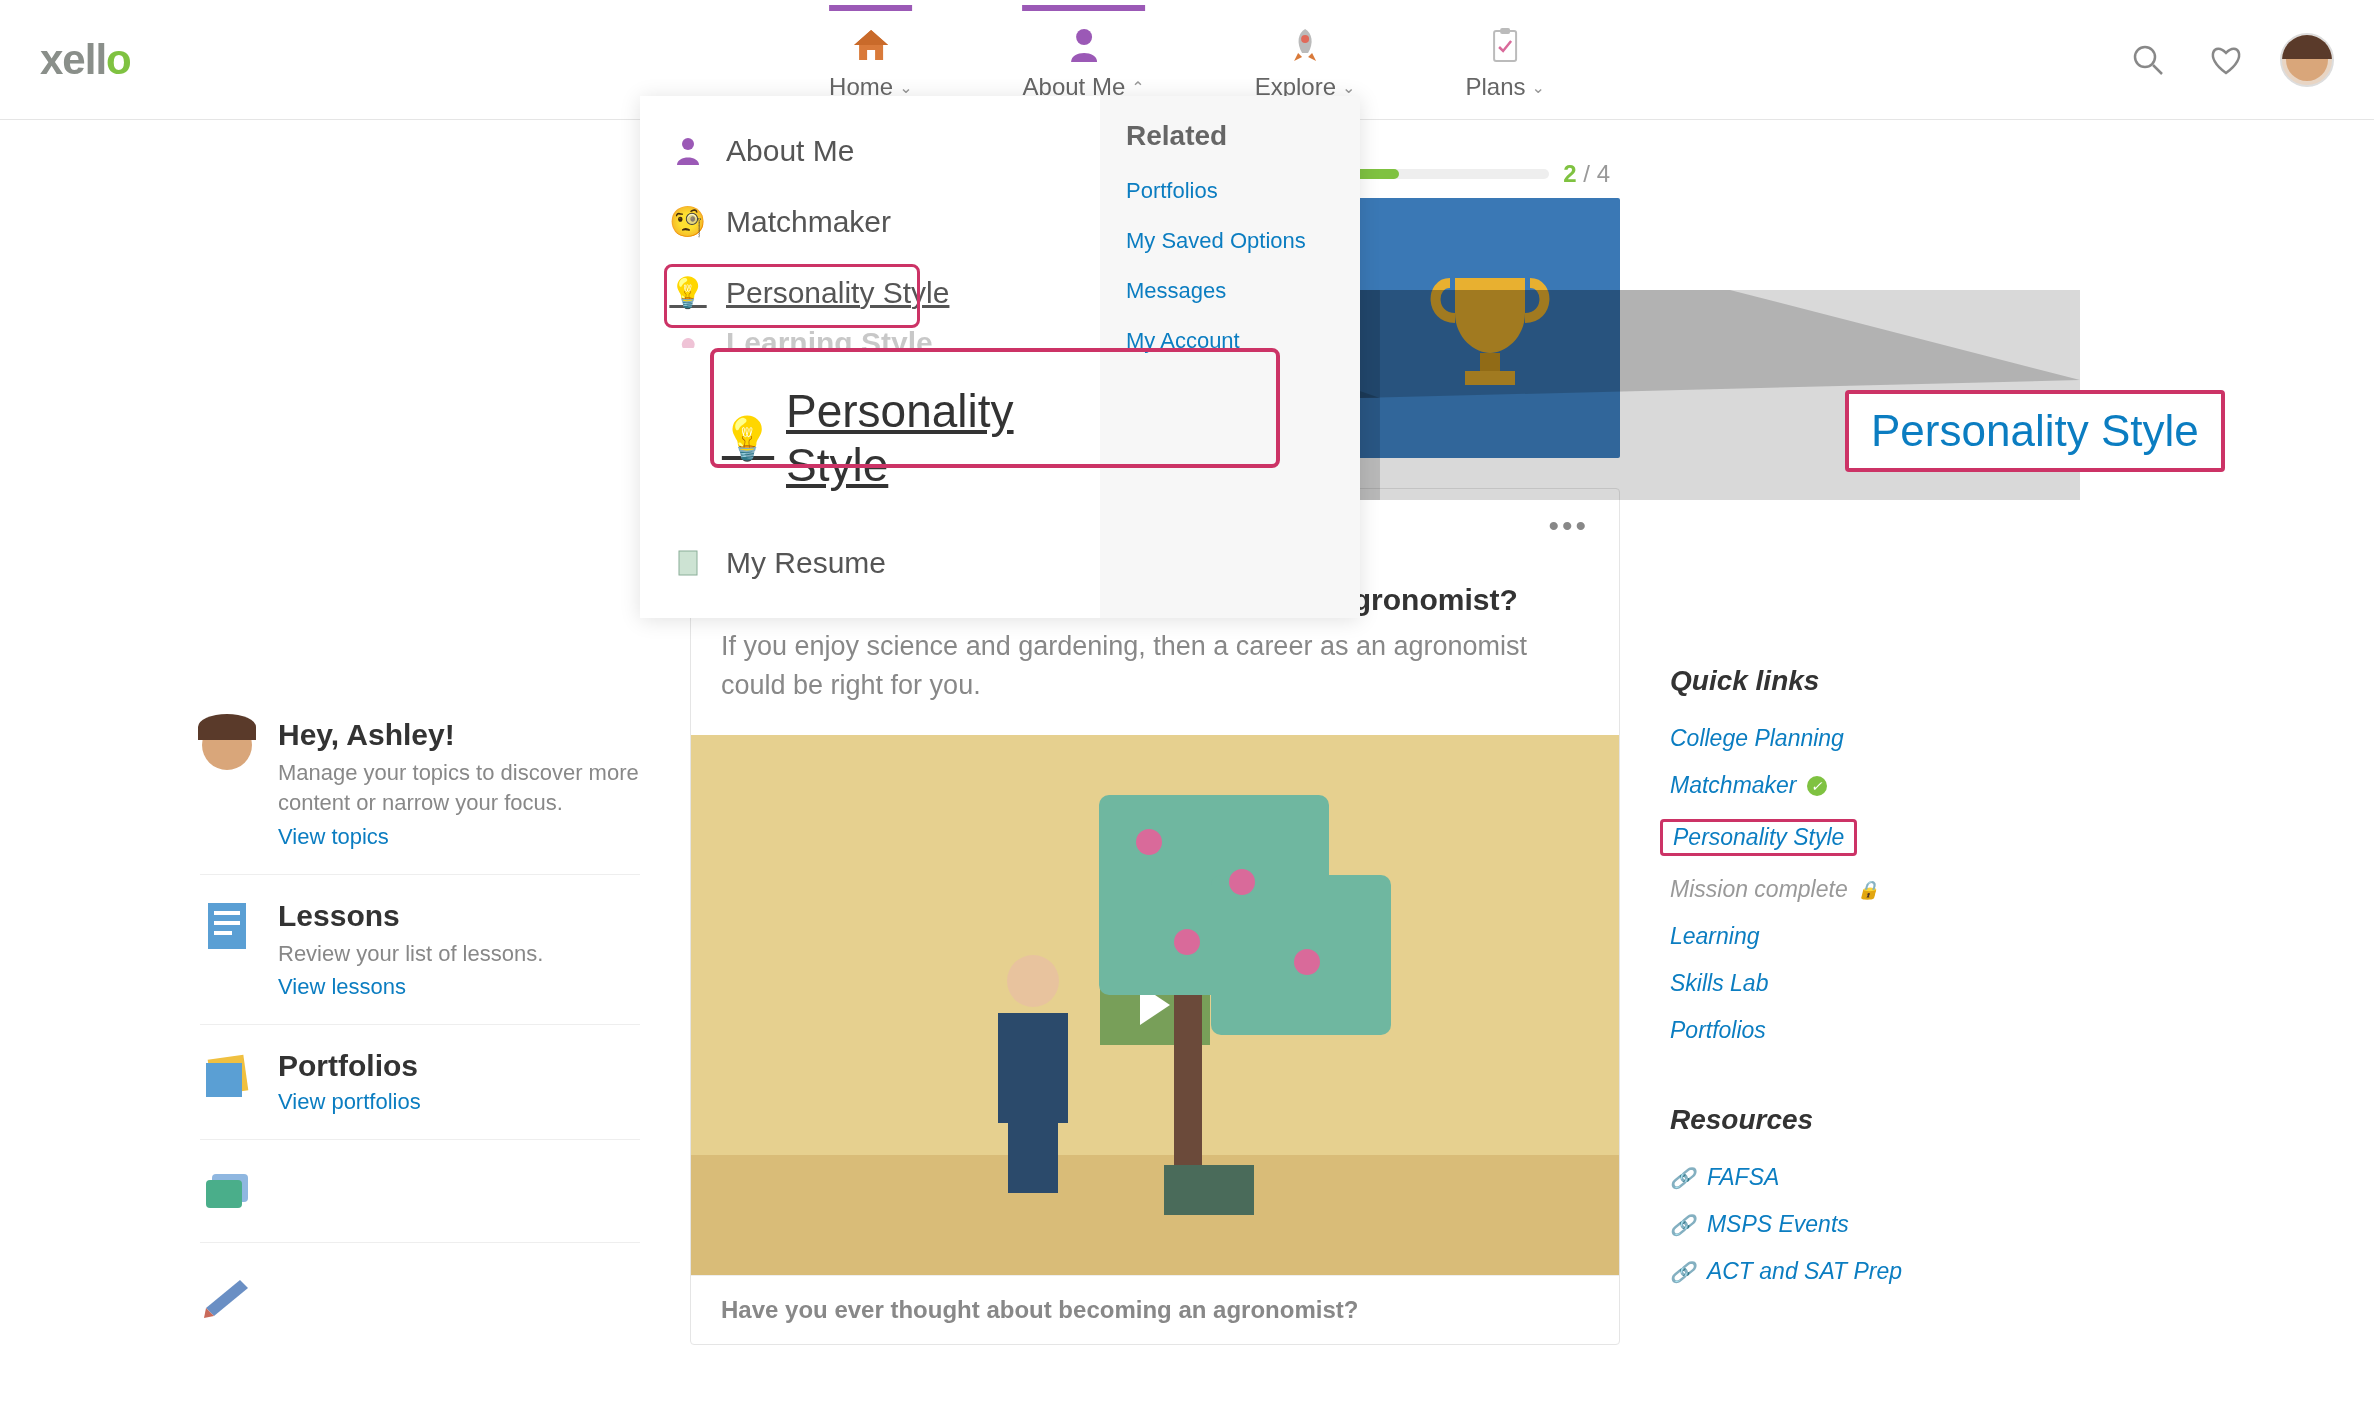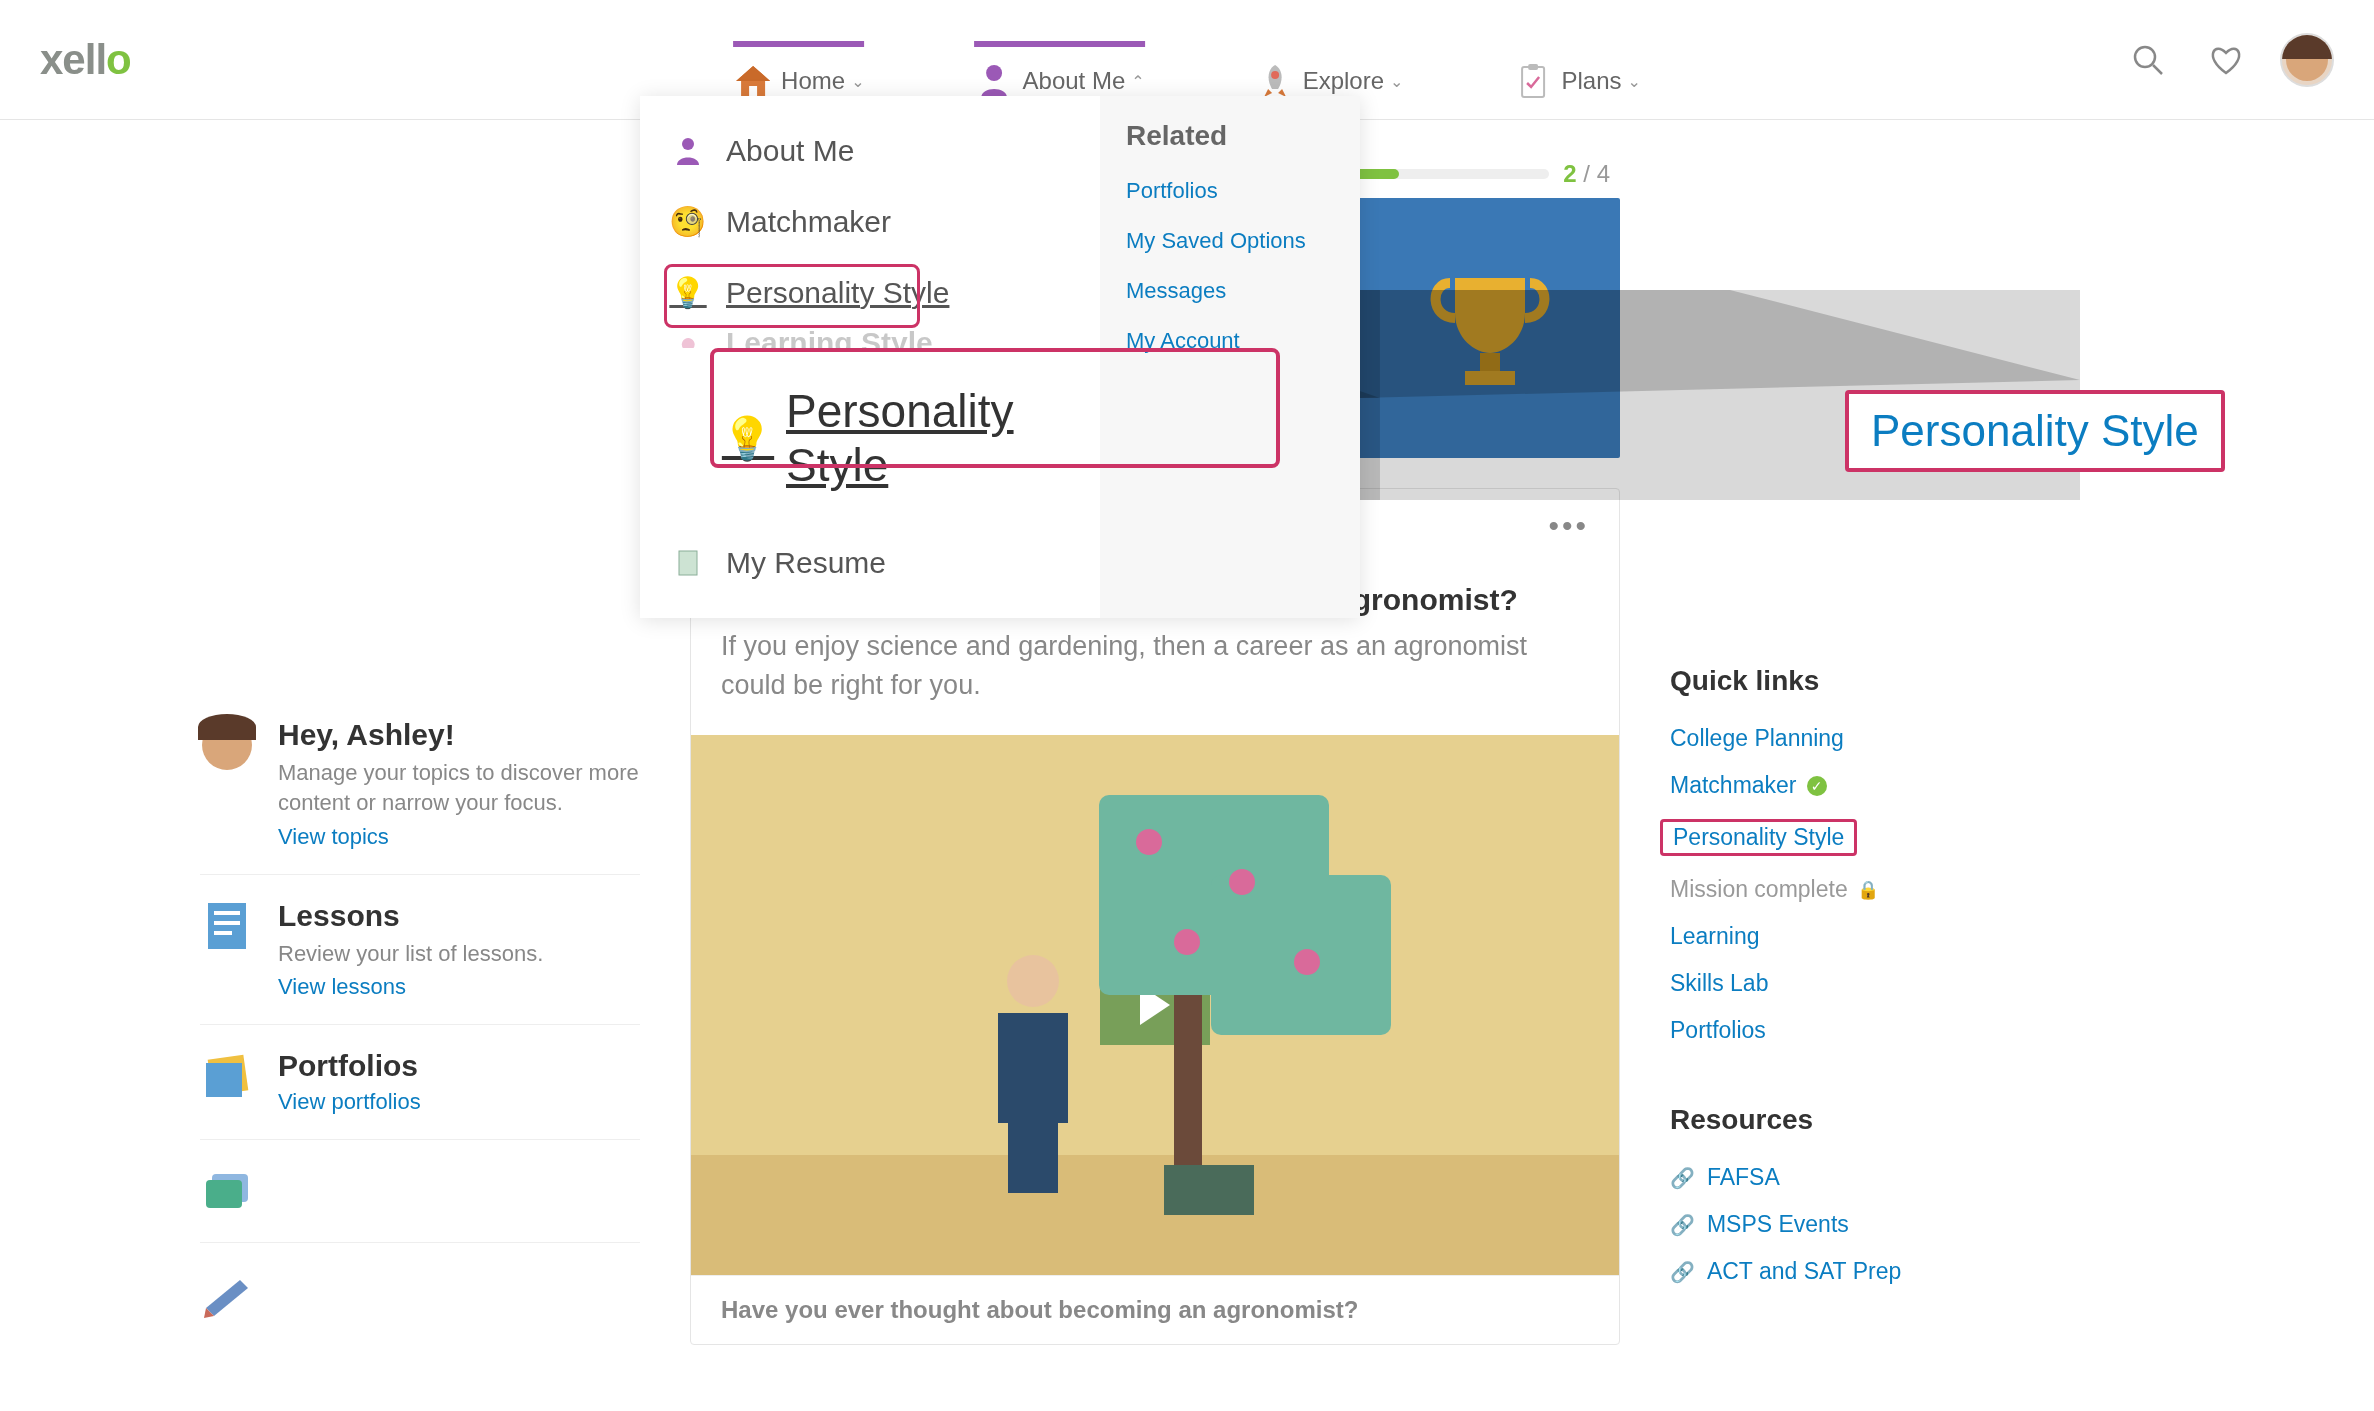--- a/index.html
+++ b/index.html
@@ -3,34 +3,34 @@
 <meta charset="utf-8">
 <style>
 * { margin: 0; padding: 0; box-sizing: border-box; }
 body { font-family: -apple-system, BlinkMacSystemFont, "Segoe UI", Helvetica, Arial, sans-serif; background: #fff; color: #444; width: 2374px; height: 1411px; position: relative; overflow: hidden; transform-origin: top left; }
 
 
 .topbar { height: 120px; border-bottom: 1px solid #e5e5e5; display: flex; align-items: stretch; padding: 0 40px; position: relative; }
 .logo { display: flex; align-items: center; font-size: 42px; font-weight: 700; color: #8a8f8a; letter-spacing: -1px; }
 .logo .o { color: #7fc241; }
 .nav-center { position: absolute; left: 50%; transform: translateX(-50%); display: flex; gap: 110px; height: 100%; align-items: flex-end; padding-bottom: 18px; }
-.nav-item { display: flex; flex-direction: row; align-items: center; gap: 8px; cursor: pointer; color: #666; font-size: 24px; position: relative; }
+.nav-item { display: flex; flex-direction: column; align-items: center; gap: 8px; cursor: pointer; color: #666; font-size: 24px; position: relative; }
 .nav-item.active-home::before, .nav-item.active-about::before { content:""; position:absolute; top:-20px; height:6px; width:100%; background:#9b59b6; }
 .nav-icon { width: 40px; height: 40px; display: flex; align-items: center; justify-content: center; font-size: 34px; }
 .nav-label { display:flex; align-items:center; gap:6px; }
 .chev { font-size: 16px; color:#999; }
 .nav-right { margin-left:auto; display:flex; align-items:center; gap:30px; }
 .icon-btn { width:48px; height:48px; display:flex; align-items:center; justify-content:center; color:#888; cursor:pointer; }
 .avatar-circle { width:54px; height:54px; border-radius:50%; background:#e8d5c4; border:2px solid #ddd; display:flex; align-items:center; justify-content:center; cursor:pointer; overflow:hidden; }
 
 
 .page { display:flex; padding: 40px 200px 0 200px; gap: 50px; position: relative; align-items: flex-end; }
 .col-left { width: 440px; flex-shrink:0; }
 .col-mid { width: 930px; flex-shrink:0; position:relative; }
-.col-right { width: 420px; flex-shrink:0; }
+.col-right { width: 420px; flex-shrink:0;font-style:italic; }
 
 
 .left-block { display:flex; gap:24px; padding: 24px 0; border-bottom:1px solid #eee; }
 .left-block:first-child { padding-top:0; }
 .left-iconbox { width:54px; height:54px; display:flex; align-items:center; justify-content:center; font-size:44px; flex-shrink:0; }
 .left-title { font-size:30px; font-weight:600; color:#333; margin-bottom:6px; display:flex; align-items:center; gap:10px;}
 .left-desc { font-size:22px; color:#888; line-height:1.35; margin-bottom:6px; }
 .left-link { font-size:22px; color:#0b7dc1; cursor:pointer; }
 .badge-count { background:#eee; color:#666; font-size:18px; padding:2px 10px; border-radius:4px; font-weight:500;}
 

